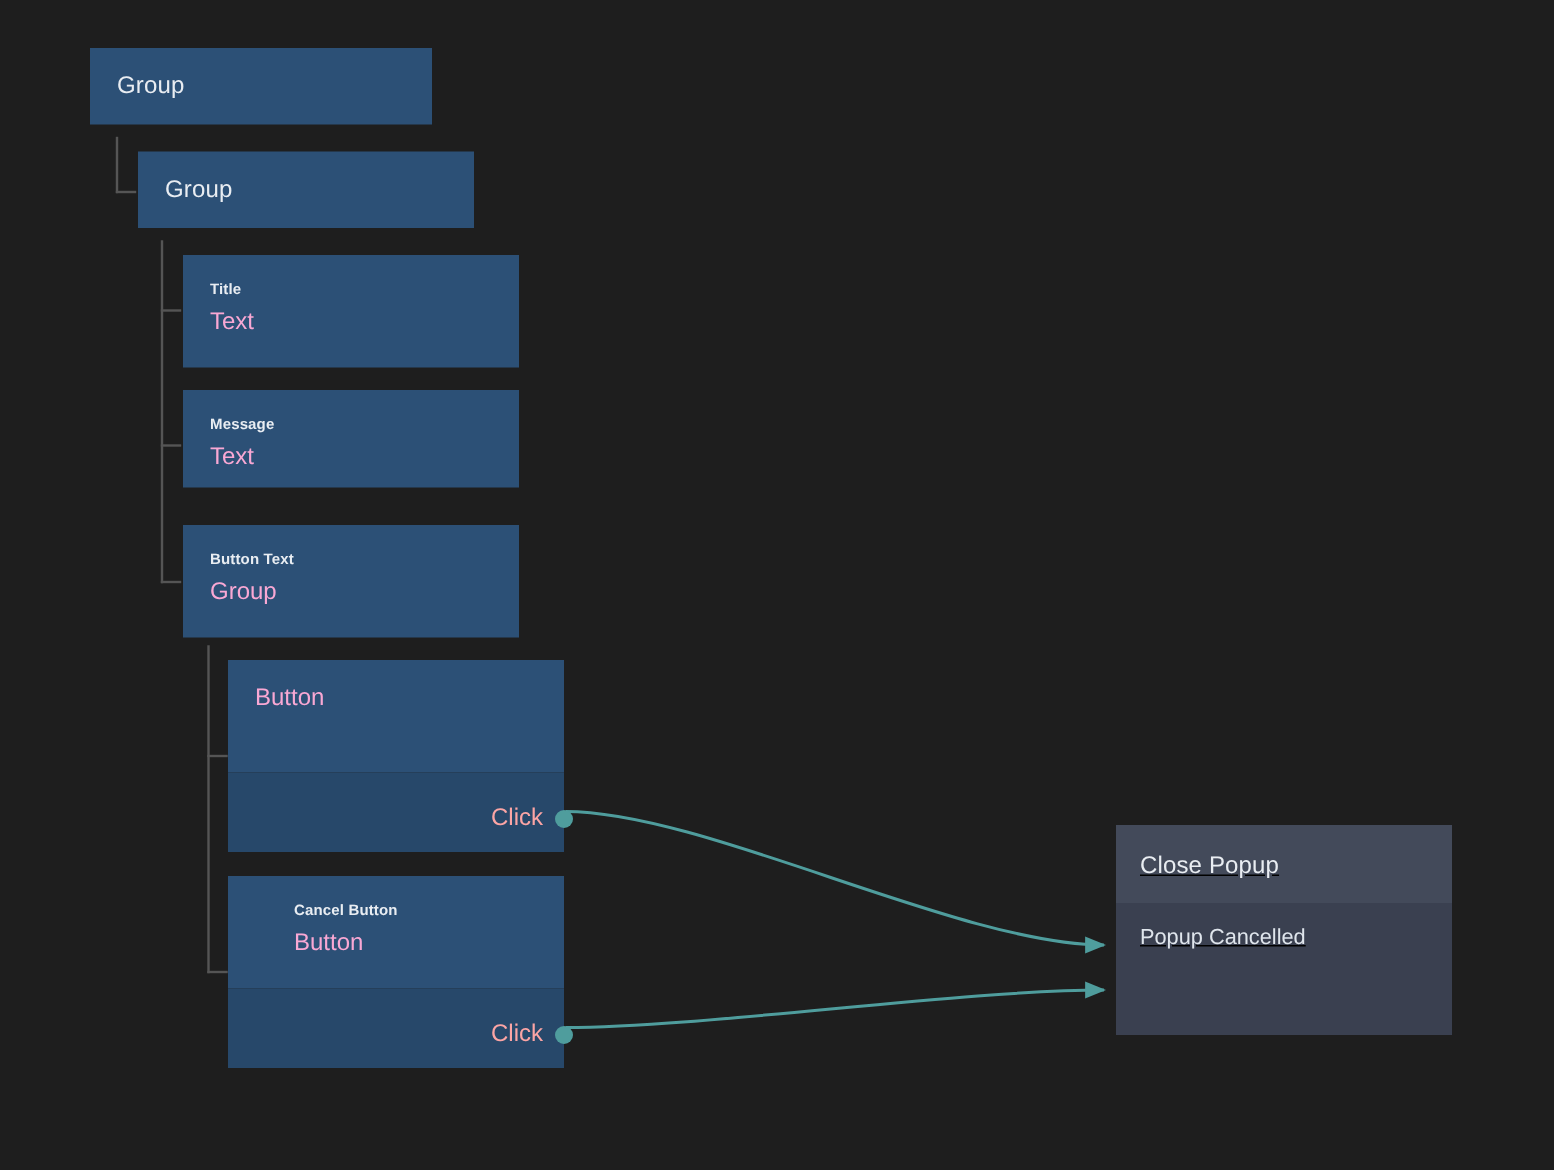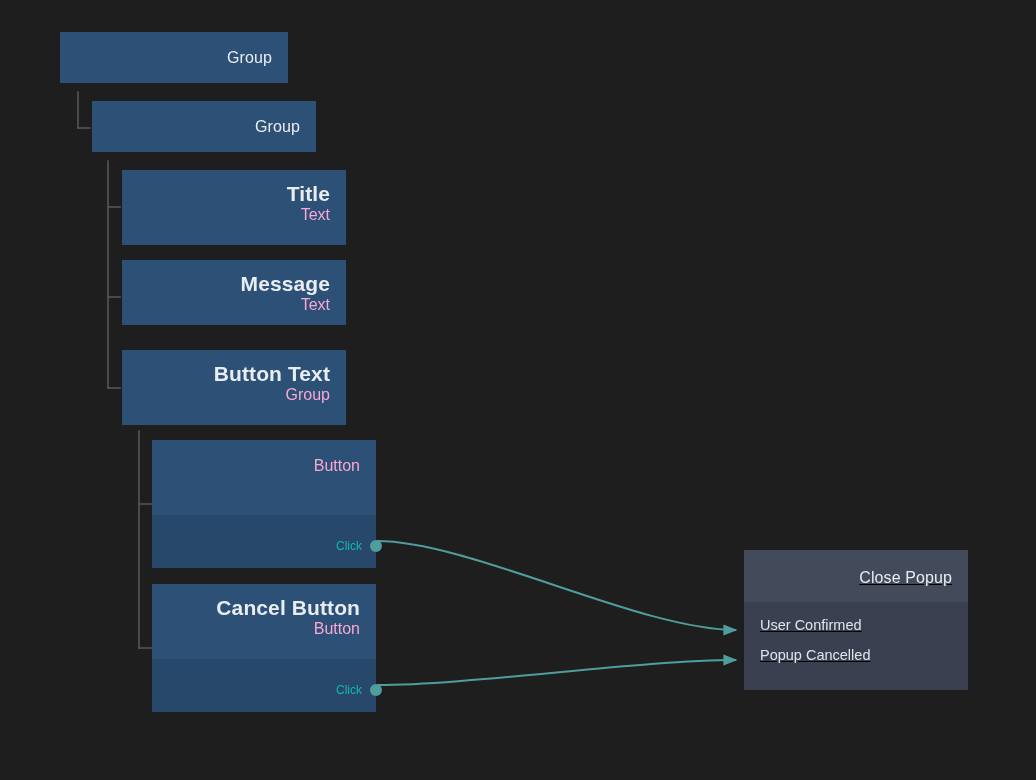--- a/index.html
+++ b/index.html
@@ -41,34 +41,33 @@
     pointer-events: none;
     z-index: 2;
   }
 
   
   .node {
     position: absolute;
     z-index: 3;
     box-sizing: border-box;
     overflow: visible;
-    text-align: right;
   }
   .node-header {
     box-sizing: border-box;
     padding: 14px 16px 14px 18px;
     background: #2c5076;
   }
   .node-header.compact {
     padding: 16px 16px 16px 18px;
   }
   .node-title {
     display: block;
     color: #e9edf2;
-    font-size: 21px;
+    font-size: 10px;
     font-weight: bold;
     line-height: 19px;
     letter-spacing: 0.1px;
   }
   .node-title.plain {
     font-weight: normal;
     font-size: 16px;
   }
   .node-subtitle {
     display: block;
@@ -87,22 +86,22 @@
   
   .port-row-out {
     position: relative;
     height: 30px;
     display: flex;
     align-items: center;
     justify-content: flex-end;
     padding-right: 14px;
   }
   .port-label {
-    color: #14b8a6;
-    font-size: 12px;
+    color: #fca5a5;
+    font-size: 16px;
     line-height: 16px;
     white-space: nowrap;
   }
   .port-dot {
     position: absolute;
     right: -6px;
     top: 50%;
     margin-top: -6px;
     width: 12px;
     height: 12px;
@@ -224,21 +223,18 @@
       </div>
     </div>
   </div>
 
   <div class="node dark" id="node-close-popup" style="left:744px; top:550px; width:224px;text-decoration:underline;">
     <div class="node-header" style="height:52px;">
       <span class="node-title">Close Popup</span>
     </div>
     <div class="node-body" style="height:88px;">
       <div class="port-row-in">
-        <span class="port-label">User Confirmed</span>
-      </div>
-      <div class="port-row-in">
         <span class="port-label">Popup Cancelled</span>
       </div>
     </div>
   </div>
 
 </div>
 
 </body></html>

